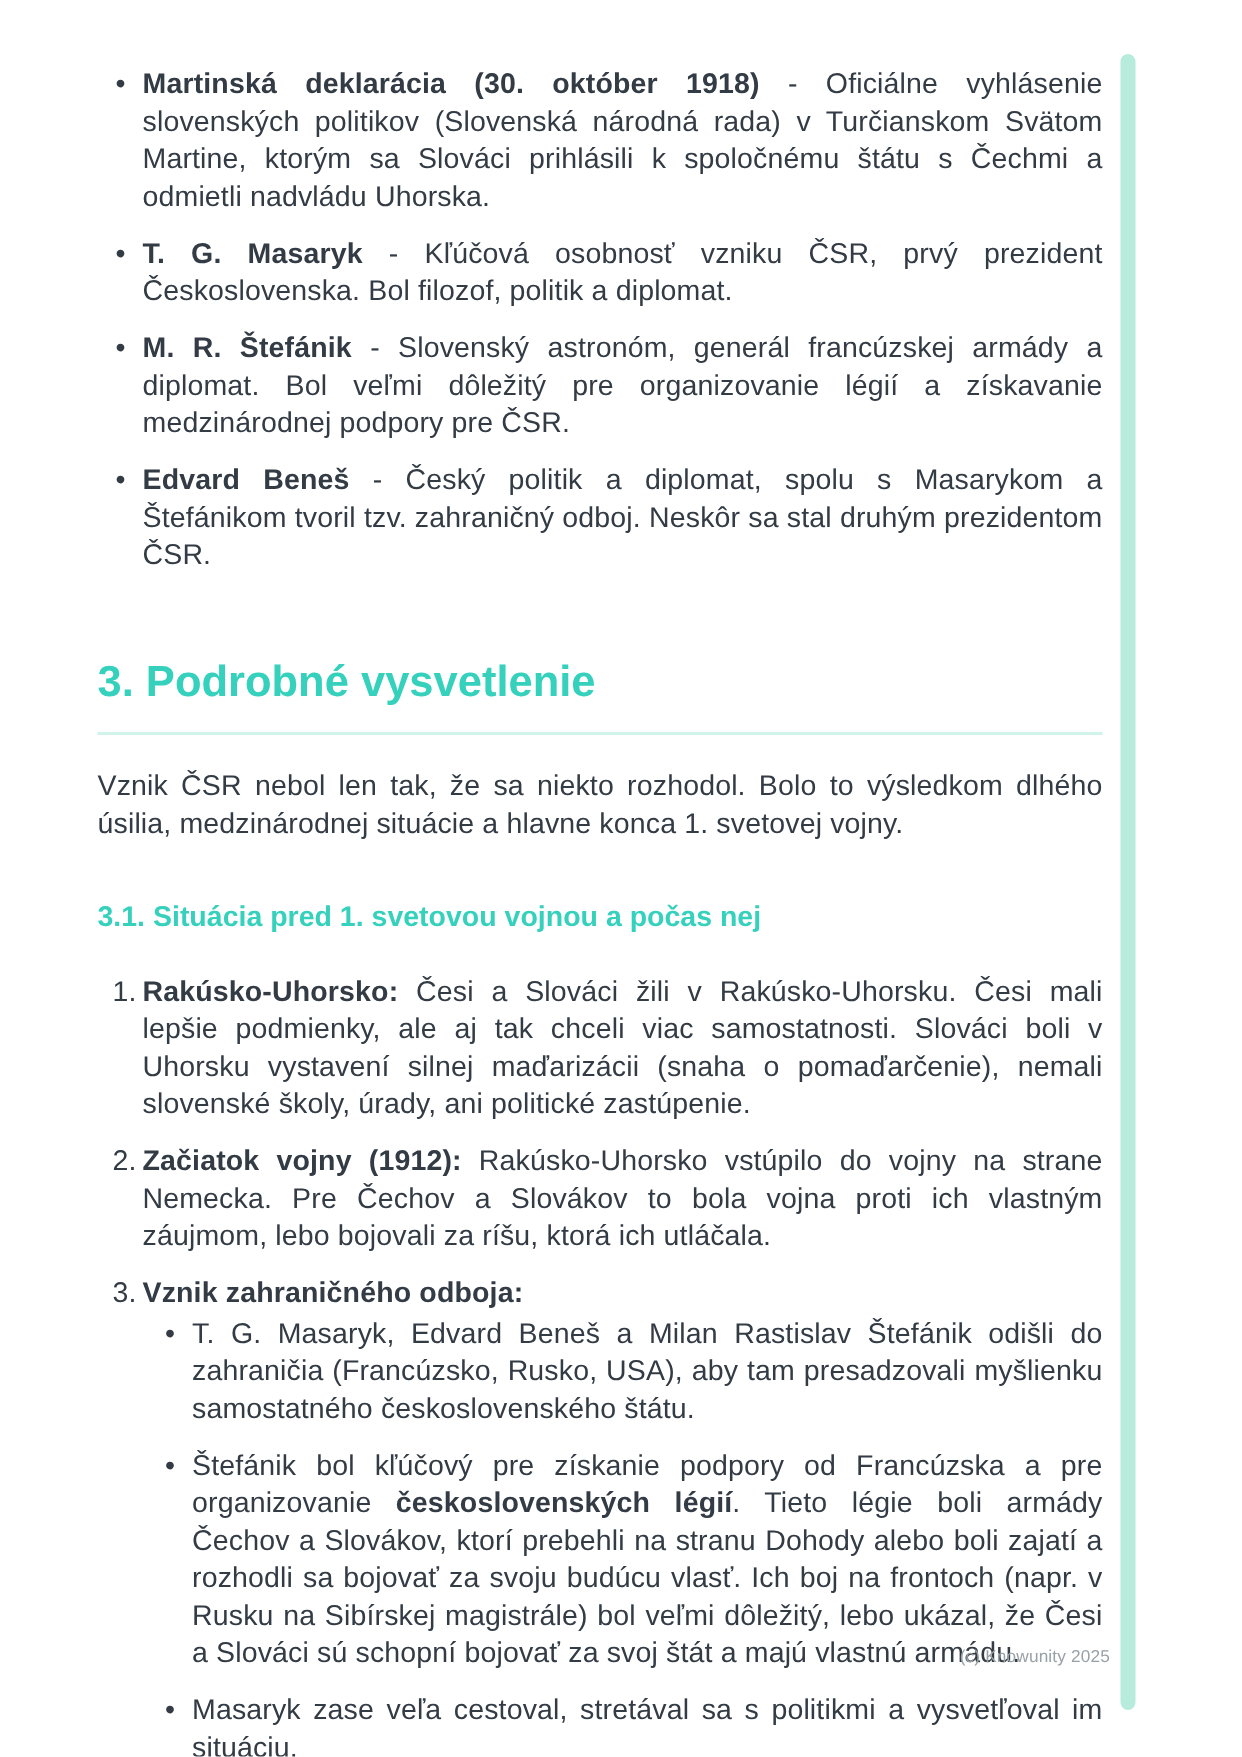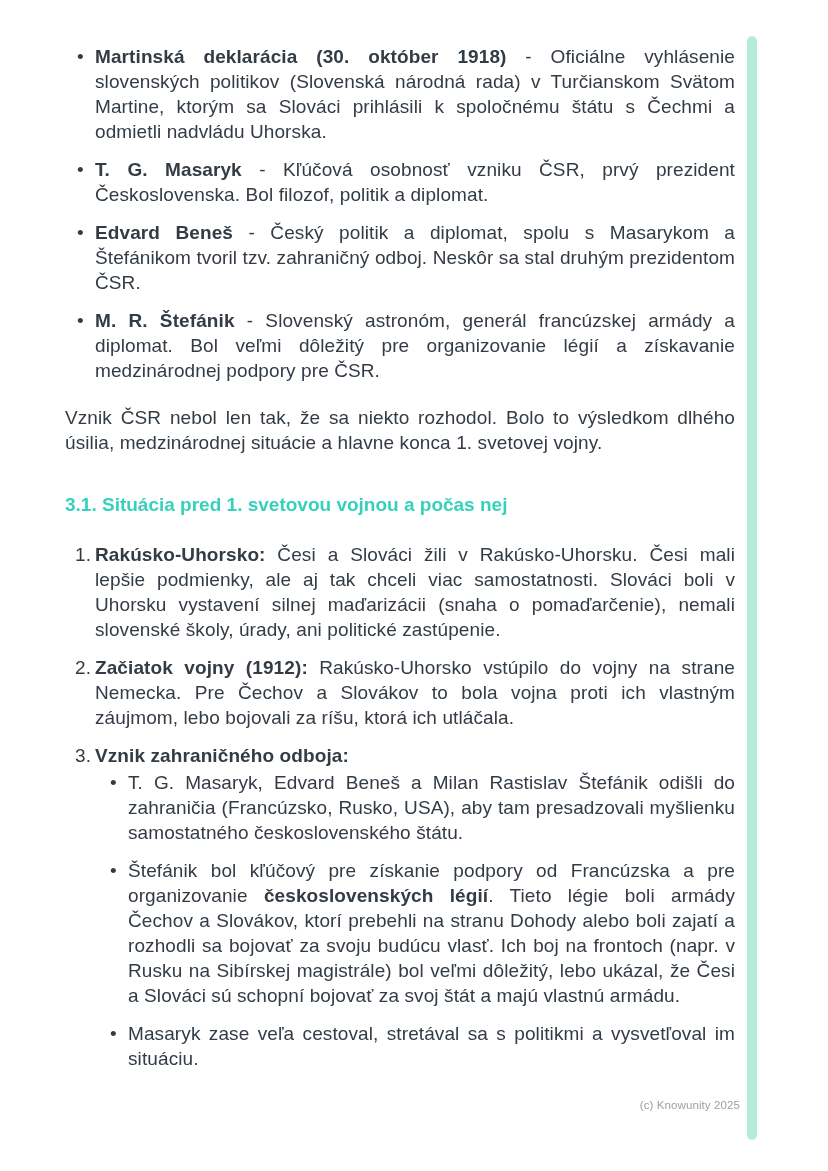--- a/index.html
+++ b/index.html
@@ -106,27 +106,28 @@
   <div class="content">
 
     <ul class="bullets body-text">
       <li>
         <span class="b">Martinská deklarácia (30. október 1918)</span><span> - Oficiálne vyhlásenie slovenských politikov (Slovenská národná rada) v Turčianskom Svätom Martine, ktorým sa Slováci prihlásili k spoločnému štátu s Čechmi a odmietli nadvládu Uhorska.</span>
       </li>
       <li>
         <span class="b">T. G. Masaryk</span><span> - Kľúčová osobnosť vzniku ČSR, prvý prezident Československa. Bol filozof, politik a diplomat.</span>
       </li>
       <li>
-        <span class="b">Edvard Beneš</span><span> - Český politik a diplomat, spolu s Masarykom a Štefánikom tvoril tzv. zahraničný odboj. Neskôr sa stal druhým prezidentom ČSR.</span>
+        <span class="b">M. R. Štefánik</span><span> - Slovenský astronóm, generál francúzskej armády a diplomat. Bol veľmi dôležitý pre organizovanie légií a získavanie medzinárodnej podpory pre ČSR.</span>
       </li>
       <li>
-        <span class="b">M. R. Štefánik</span><span> - Slovenský astronóm, generál francúzskej armády a diplomat. Bol veľmi dôležitý pre organizovanie légií a získavanie medzinárodnej podpory pre ČSR.</span>
+        <span class="b">Edvard Beneš</span><span> - Český politik a diplomat, spolu s Masarykom a Štefánikom tvoril tzv. zahraničný odboj. Neskôr sa stal druhým prezidentom ČSR.</span>
       </li>
     </ul>
 
+    <h1 class="section-heading">3. Podrobné vysvetlenie</h1>
 
     <p class="intro">Vznik ČSR nebol len tak, že sa niekto rozhodol. Bolo to výsledkom dlhého úsilia, medzinárodnej situácie a hlavne konca 1. svetovej vojny.</p>
 
     <h2 class="subsection-heading">3.1. Situácia pred 1. svetovou vojnou a počas nej</h2>
 
     <ol class="numbered body-text">
       <li>
         <span class="num">1.</span><span class="b">Rakúsko-Uhorsko:</span><span> Česi a Slováci žili v Rakúsko-Uhorsku. Česi mali lepšie podmienky, ale aj tak chceli viac samostatnosti. Slováci boli v Uhorsku vystavení silnej maďarizácii (snaha o pomaďarčenie), nemali slovenské školy, úrady, ani politické zastúpenie.</span>
       </li>
       <li>

